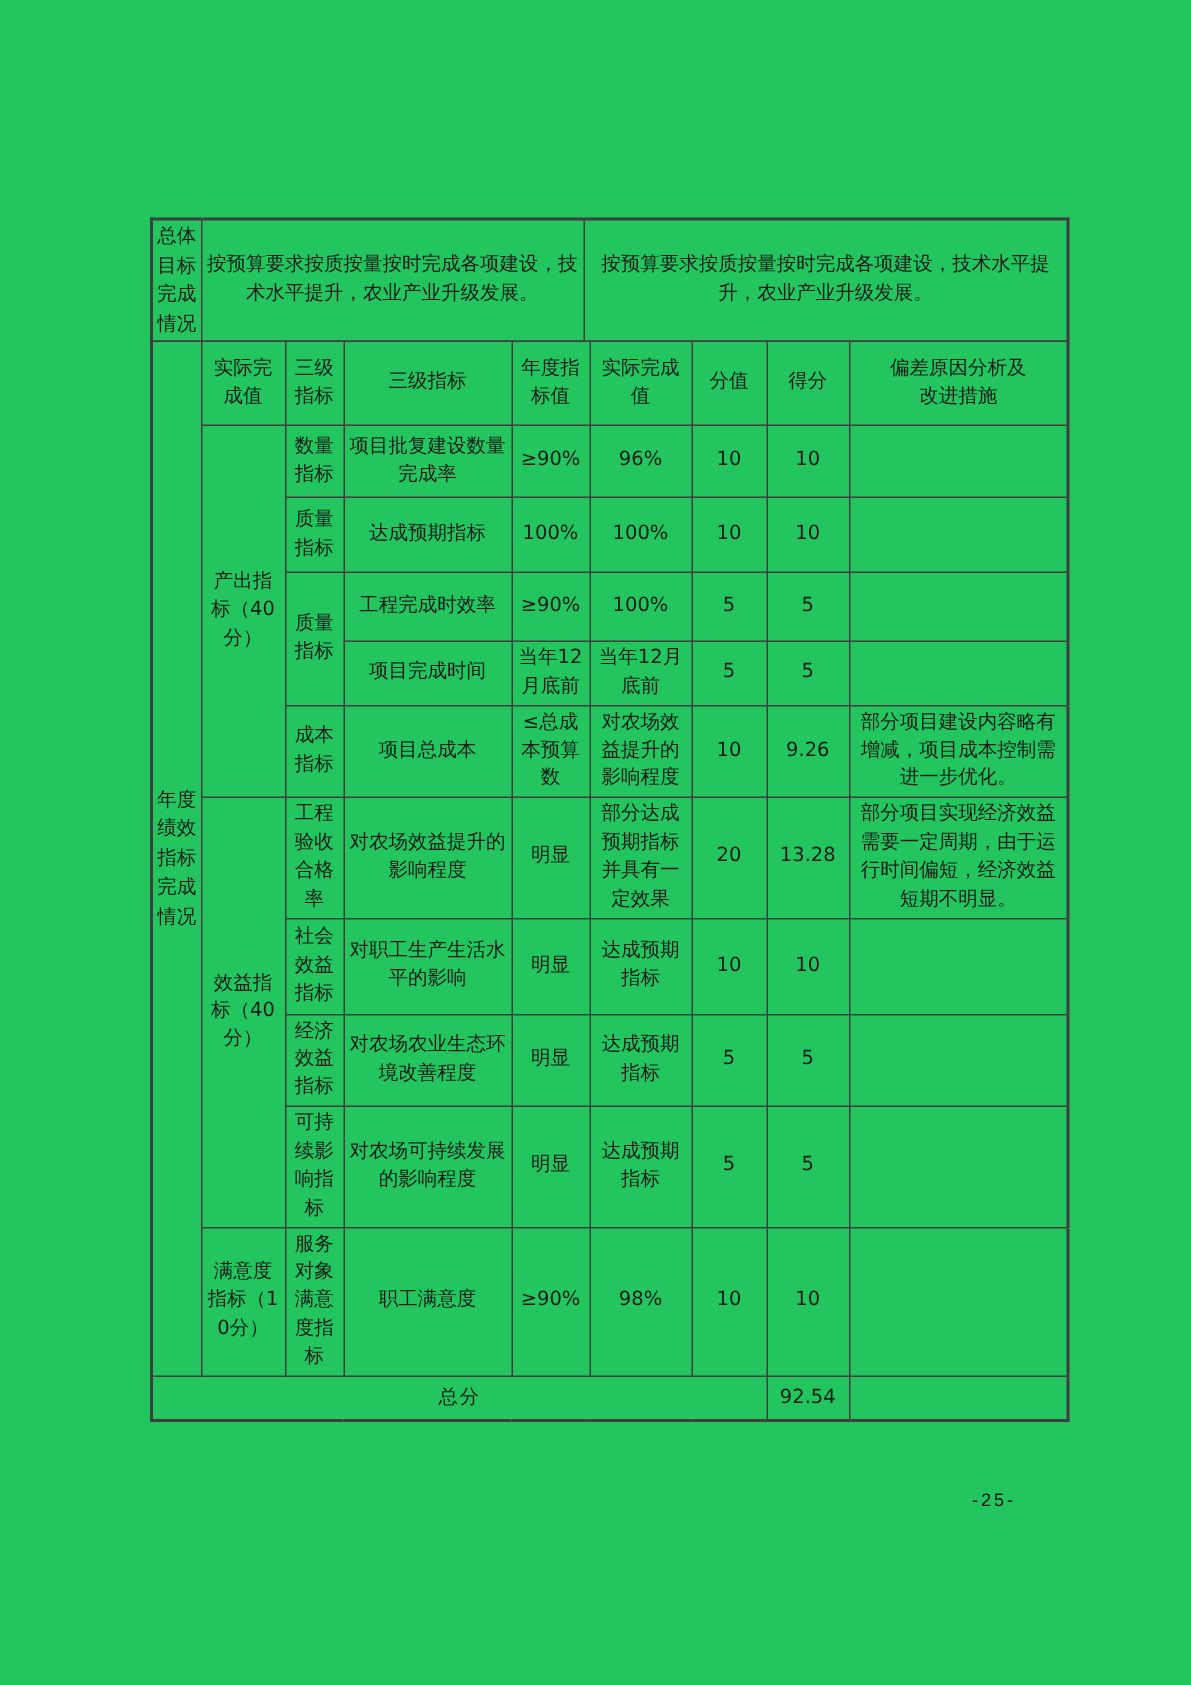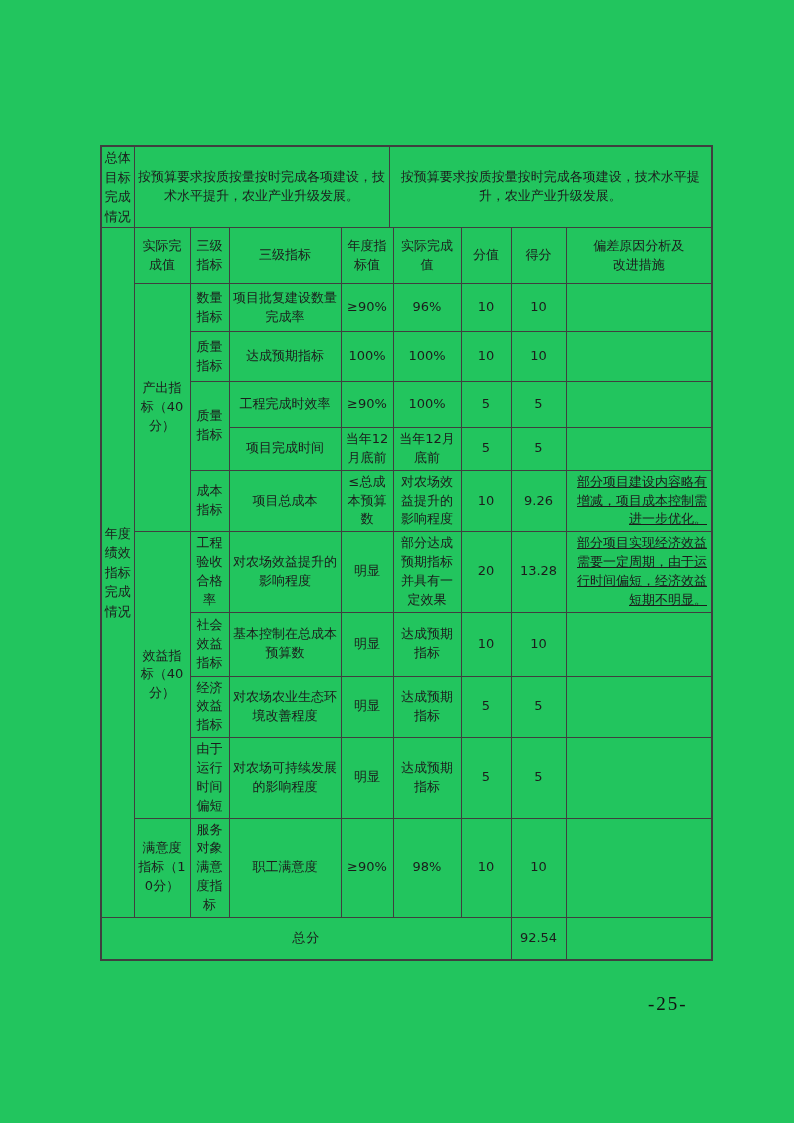--- a/index.html
+++ b/index.html
@@ -39,32 +39,31 @@
   }
   .outer-top td { border-top-width: 2px; }
   .outer-bottom td { border-bottom-width: 2px; }
   td.outer-left { border-left-width: 2px; }
   td.outer-right { border-right-width: 2px; }
   .vhead {
     padding: 1px 0;
     line-height: 1.5;
   }
   .dev {
-    text-align: right;
+    text-align: center;
     padding: 2px 4px;
-    text-decoration: underline;
   }
   .prewrap { white-space: pre-line; }
   .total-label { letter-spacing: 1px; }
   .page-number {
     position: absolute;
     top: 993px;
     left: 648px;
-    font-family: Liberation Serif, serif;
-    font-size: 19px;
+    font-family: Liberation Sans, sans-serif;
+    font-size: 12px;
     color: #111111;
     letter-spacing: 2px;
   }
 </style>
 </head>
 <body>
 
 <div class="page">
 
   <div class="doc-block">
@@ -167,60 +166,60 @@
         <td>对农场效益提升的影响程度</td>
         <td>明显</td>
         <td>部分达成预期指标并具有一定效果</td>
         <td>20</td>
         <td>13.28</td>
         <td class="dev outer-right">部分项目实现经济效益需要一定周期，由于运行时间偏短，经济效益短期不明显。</td>
       </tr>
 
       <tr style="height:64px">
         <td>社会效益指标</td>
-        <td>基本控制在总成本预算数</td>
+        <td>对职工生产生活水平的影响</td>
         <td>明显</td>
         <td>达成预期指标</td>
         <td>10</td>
         <td>10</td>
         <td class="dev outer-right"></td>
       </tr>
 
       <tr style="height:59px">
         <td>经济效益指标</td>
         <td>对农场农业生态环境改善程度</td>
         <td>明显</td>
         <td>达成预期指标</td>
         <td>5</td>
         <td>5</td>
         <td class="dev outer-right"></td>
       </tr>
 
       <tr style="height:75px">
-        <td>由于运行时间偏短</td>
+        <td>可持续影响指标</td>
         <td>对农场可持续发展的影响程度</td>
         <td>明显</td>
         <td>达成预期指标</td>
         <td>5</td>
         <td>5</td>
         <td class="dev outer-right"></td>
       </tr>
 
       <tr style="height:98px">
         <td>满意度指标（10分）</td>
         <td>服务对象满意度指标</td>
         <td>职工满意度</td>
         <td>≥90%</td>
         <td>98%</td>
         <td>10</td>
         <td>10</td>
         <td class="dev outer-right"></td>
       </tr>
 
-      <tr class="outer-bottom" style="height:43px">
+      <tr class="outer-bottom" style="height:30px">
         <td colspan="7" class="total-label outer-left">总分</td>
         <td>92.54</td>
         <td class="dev outer-right"></td>
       </tr>
     </tbody>
       </table>
 
   </div>
 
   <div class="page-number">-25-</div>

